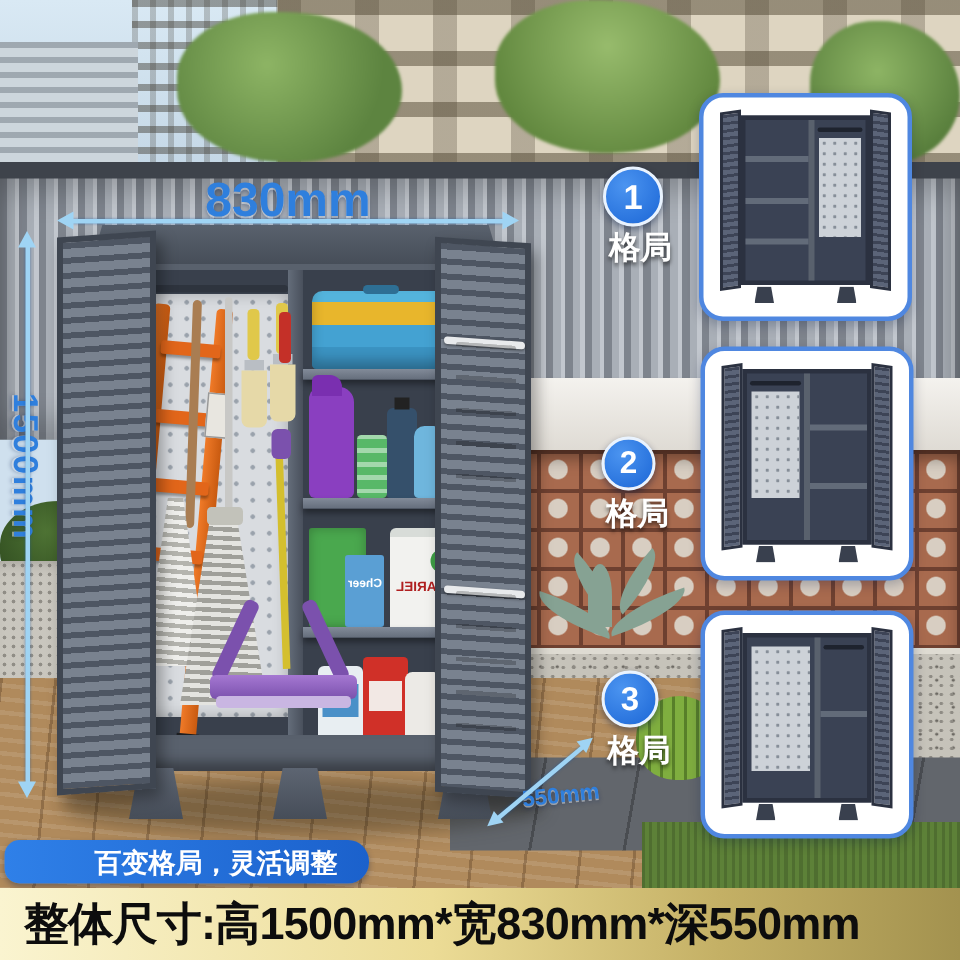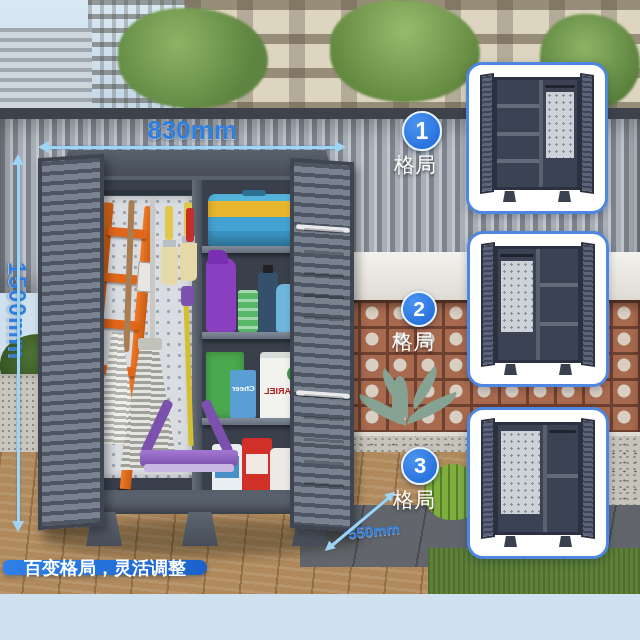--- a/index.html
+++ b/index.html
@@ -169,39 +169,39 @@
       background:linear-gradient(#9b7e63,#7e614a);
       background-image:repeating-linear-gradient(180deg,rgba(0,0,0,.22) 0 3px,transparent 3px 22px);}
 
   
   .dim-blue{color:#2f7fdd;font-weight:bold;text-shadow:0 1px 0 rgba(255,255,255,.45),0 2px 3px rgba(0,30,80,.35);}
   .dline{background:#9fd4f4;box-shadow:0 0 2px rgba(30,90,160,.6);}
   .dline::before,.dline::after{content:"";position:absolute;width:0;height:0;border:solid transparent;}
   .dim-w-line{left:48px;top:146px;width:288px;height:3px;}
   .dim-w-line::before{left:-10px;top:-5px;border-width:6.5px 11px 6.5px 0;border-right-color:#9fd4f4;}
   .dim-w-line::after{right:-10px;top:-5px;border-width:6.5px 0 6.5px 11px;border-left-color:#9fd4f4;}
-  .dim-w-label{left:46px;top:115px;width:292px;text-align:center;font-size:26px;}
+  .dim-w-label{left:46px;top:115px;width:292px;text-align:center;font-size:32px;}
   .dim-h-line{left:17px;top:164px;width:3px;height:358px;}
   .dim-h-line::before{left:-5px;top:-10px;border-width:0 6.5px 11px 6.5px;border-bottom-color:#9fd4f4;}
   .dim-h-line::after{left:-5px;bottom:-10px;border-width:11px 6.5px 0 6.5px;border-top-color:#9fd4f4;}
   .dim-h-label{left:3px;top:262px;font-size:23px;writing-mode:vertical-rl;letter-spacing:1px;}
   .dim-d-line{left:332px;top:544px;width:74px;height:3px;transform:rotate(-40deg);transform-origin:left center;}
   .dim-d-line::before{left:-9px;top:-4px;border-width:5.5px 10px 5.5px 0;border-right-color:#9fd4f4;}
   .dim-d-line::after{right:-9px;top:-4px;border-width:5.5px 0 5.5px 10px;border-left-color:#9fd4f4;}
   .dim-d-label{left:348px;top:522px;font-size:15px;transform:rotate(-6deg);}
 
   
   .opt-badge{width:36px;height:36px;border-radius:50%;
       background:radial-gradient(circle at 35% 30%,#4b94f0,#1b66d6);
       border:2px solid #e9f3ff;color:#fff;font-size:23px;font-weight:bold;
       display:flex;align-items:center;justify-content:center;
       box-shadow:0 2px 5px rgba(0,20,60,.45);}
   .ob1{left:402px;top:111px;} .ob2{left:401px;top:291px;width:32px;height:32px;font-size:21px;}
   .ob3{left:401px;top:447px;width:34px;height:34px;font-size:22px;}
-  .opt-label{width:54px;text-align:left;color:#fff;font-size:21px;font-weight:normal;
+  .opt-label{width:54px;text-align:right;color:#fff;font-size:21px;font-weight:bold;
       text-shadow:0 2px 3px rgba(0,0,0,.6);}
   .ol1{left:394px;top:151px;} .ol2{left:392px;top:328px;} .ol3{left:393px;top:486px;}
 
   .thumb-card{background:#fff;border:3px solid #4f87e0;border-radius:16px;
       box-shadow:0 3px 8px rgba(0,20,60,.25);box-sizing:border-box;padding:9px 12px;}
   .tc1{left:466px;top:62px;width:142px;height:152px;}
   .tc2{left:467px;top:231px;width:142px;height:156px;}
   .tc3{left:467px;top:407px;width:142px;height:152px;}
   .mini-cab{position:relative;width:100%;height:100%;}
   .mc-body{position:absolute;left:13px;right:13px;top:3px;bottom:12px;box-sizing:border-box;
@@ -219,23 +219,23 @@
   .mc-peg{position:absolute;left:3px;right:3px;background:#cdd2d8;
       background-image:radial-gradient(circle,#868e98 1px,transparent 1.3px);background-size:7px 7px;}
   .mc-foot{position:absolute;bottom:0;width:13px;height:11px;background:#39404e;
       clip-path:polygon(15% 0,85% 0,100% 100%,0 100%);}
   .mf-l{left:22px;} .mf-r{right:22px;}
 
   
   .corner-badge{left:552px;top:0;width:88px;height:34px;border-radius:6px 0 0 18px;
       background:linear-gradient(#3584ea,#1f65cf);color:#fff;font-size:18px;font-weight:bold;
       display:flex;align-items:center;justify-content:center;box-shadow:0 2px 4px rgba(0,20,60,.4);}
-  .bottom-banner{left:3px;top:560px;width:204px;height:15px;border-radius:10px 14px 14px 10px;
+  .bottom-banner{left:3px;top:560px;width:204px;height:29px;border-radius:10px 14px 14px 10px;
       background:linear-gradient(90deg,#2f80e8,#1b61cc);color:#fff;font-size:18px;font-weight:bold;
-      display:flex;align-items:center;justify-content:center;box-shadow:0 2px 4px rgba(0,20,60,.35);}
+      display:flex;align-items:center;justify-content:center;box-shadow:0 2px 4px rgba(0,20,60,.35);padding-left:39px;}
   .footer{left:0;top:592px;width:640px;height:48px;
       background:linear-gradient(90deg,#faf4d0 0%,#ecdc96 45%,#c4b065 75%,#a3924f 100%);
       display:flex;align-items:center;}
   .footer-text{padding-left:16px;font-size:30px;font-weight:bold;color:#0d0d0d;
       letter-spacing:-0.5px;white-space:nowrap;}
 </style>
 </head>
 <body>
 
 <div class="stage">
@@ -413,14 +413,17 @@
         </div>
       </div>
       <div class="mc-door mc-dl"></div>
       <div class="mc-door mc-dr"></div>
       <div class="mc-foot mf-l"></div>
       <div class="mc-foot mf-r"></div>
     </div>
   </div>
 
   <div class="abs bottom-banner">百变格局，灵活调整</div>
+  <div class="abs footer">
+    <div class="footer-text">整体尺寸:高1500mm*宽830mm*深550mm</div>
+  </div>
 
 </div>
 
 </body></html>

